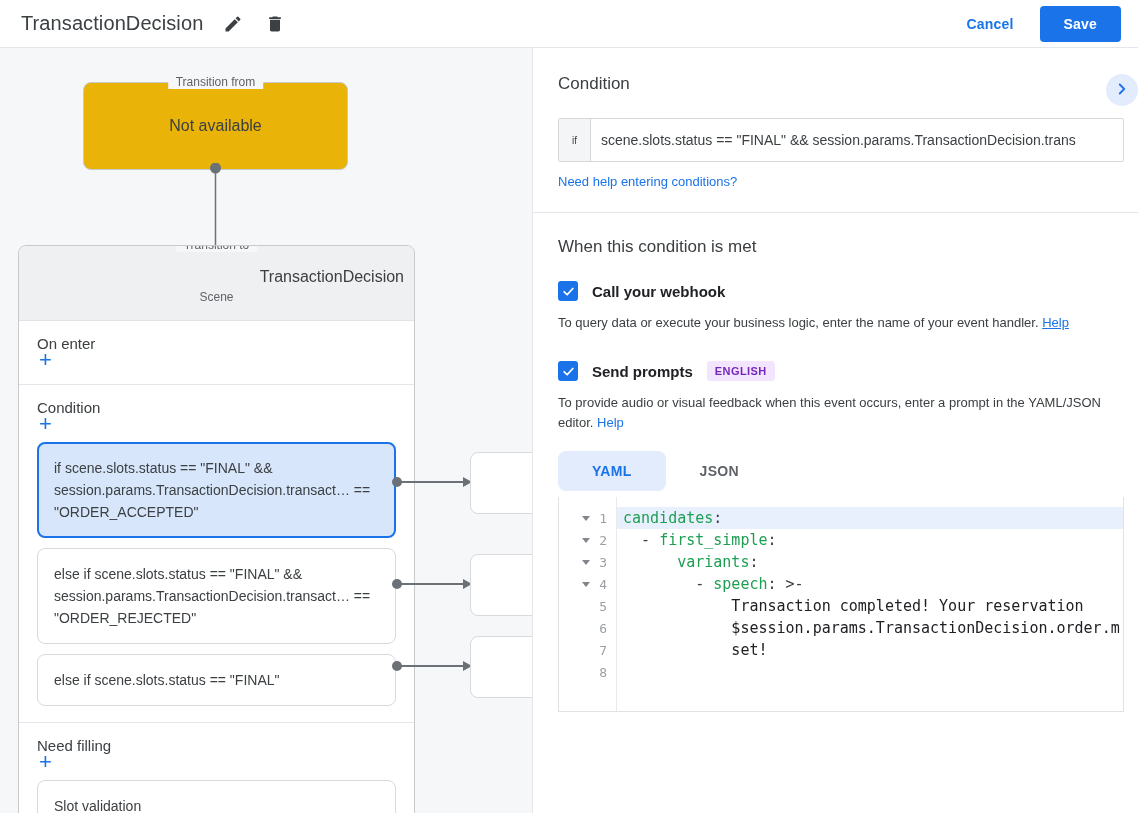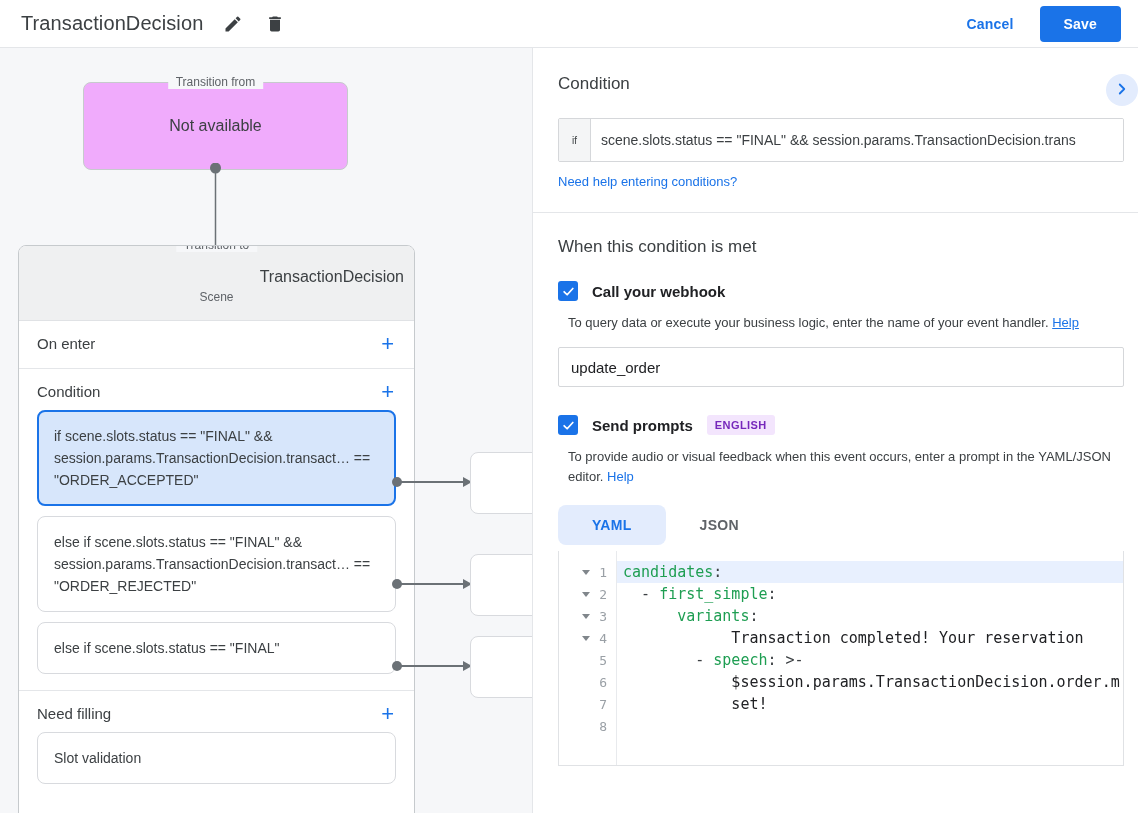--- a/index.html
+++ b/index.html
@@ -52,21 +52,21 @@
     width: 532px; height: 765px;
     background: #f6f7f9;
     overflow: hidden;
   }
   #canvas-inner { position: absolute; left: 0; top: 0; width: 700px; height: 1100px; }
 
   .fieldset-box {
     position: absolute;
     border: 1px solid #c6cacd;
     border-radius: 8px;
-    background: #f0abfc;
+    background: #eab308;
   }
   .fieldset-legend {
     position: absolute; top: -8px; left: 50%; transform: translateX(-50%);
     background: #f6f7f9; padding: 0 8px;
     font-size: 12px; color: #5f6368; white-space: nowrap;
   }
   .box-title { font-size: 16px; color: #3c4043; text-align: right; }
   .box-sub { font-size: 12px; color: #5f6368; text-align: center; margin-top: 4px; }
 
   
@@ -94,22 +94,23 @@
     position: absolute; top: -8px; left: 50%; transform: translateX(-50%);
     background: #f6f7f9; padding: 0 8px;
     font-size: 12px; color: #5f6368; white-space: nowrap; z-index: 3;
   }
   .section {
     border-bottom: 1px solid #e4e6e9;
     padding: 14px 18px 16px 18px;
   }
   .section:last-child { border-bottom: none; }
   .section-head {
-    display: flex; align-items: center; justify-content: space-between;
+    display: flex; align-items: flex-start; justify-content: space-between;
     margin-bottom: 10px;
+    flex-direction: column;
   }
   .section-title { font-size: 15px; color: #3c4043; }
   .plus-btn {
     color: #1a73e8; font-size: 22px; line-height: 16px; cursor: pointer;
     background: none; border: none; font-family: "Liberation Sans", sans-serif;
     padding: 0 2px;
   }
   .section.no-items .section-head { margin-bottom: 0; }
 
   .cond-item {
@@ -205,21 +206,21 @@
     cursor: pointer; flex: 0 0 20px;
   }
   .cb svg { display: block; }
   .cb-label { font-size: 15px; font-weight: bold; color: #202124; }
   .badge {
     background: #f3e5fd; color: #7627bb;
     font-size: 11px; font-weight: bold; letter-spacing: .4px;
     padding: 4px 8px; border-radius: 3px;
   }
   .helper {
-    font-size: 13px; color: #3c4043; margin-top: 12px; line-height: 20px; margin-left: 10px;
+    font-size: 13px; color: #3c4043; margin-top: 12px; line-height: 20px;
   }
   #webhook-input {
     width: 566px; height: 40px; margin-top: 14px;
     border: 1px solid #d5d7da; border-radius: 2px;
     font-size: 15px; color: #202124; padding: 0 12px;
     font-family: "Liberation Sans", sans-serif; outline: none;
   }
 
   #tabs { display: flex; margin-top: 18px; }
   .tab {
@@ -392,21 +393,20 @@
         <svg width="13" height="13" viewBox="0 0 24 24" fill="none" stroke="#ffffff" stroke-width="3.2" stroke-linecap="round" stroke-linejoin="round">
           <polyline points="4 12.5 9.5 18 20 6.5"></polyline>
         </svg>
       </span>
       <span class="cb-label">Call your webhook</span>
     </div>
     <div class="helper">
       <span>To query data or execute your business logic, enter the name of your event handler.</span>
       <a class="link-u">Help</a>
     </div>
-    <input id="webhook-input" type="text" value="update_order" placeholder="Enter event handler name" style="">
 
     
     <div class="checkbox-row" style="margin-top:28px;">
       <span class="cb">
         <svg width="13" height="13" viewBox="0 0 24 24" fill="none" stroke="#ffffff" stroke-width="3.2" stroke-linecap="round" stroke-linejoin="round">
           <polyline points="4 12.5 9.5 18 20 6.5"></polyline>
         </svg>
       </span>
       <span class="cb-label">Send prompts</span>
       <span class="badge">ENGLISH</span>
@@ -453,21 +453,21 @@
           </div>
           <div class="gutter-row">
             <span class="fold hidden"></span>
             <span>8</span>
           </div>
         </div>
       <div id="code">
           <div class="code-row hl"><span class="k">candidates</span><span class="p">:</span></div>
           <div class="code-row"><span class="p">  - </span><span class="k">first_simple</span><span class="p">:</span></div>
           <div class="code-row"><span class="k">      variants</span><span class="p">:</span></div>
+          <div class="code-row"><span class="p">        - </span><span class="k">speech</span><span class="p">: &gt;-</span></div>
           <div class="code-row"><span class="t">            Transaction completed! Your reservation</span></div>
-          <div class="code-row"><span class="p">        - </span><span class="k">speech</span><span class="p">: &gt;-</span></div>
           <div class="code-row"><span class="t">            $session.params.TransactionDecision.order.m</span></div>
           <div class="code-row"><span class="t">            set!</span></div>
           <div class="code-row"><span class="t"></span></div>
         </div>
     </div>
   </div>
 </div>
 
 </body></html>

